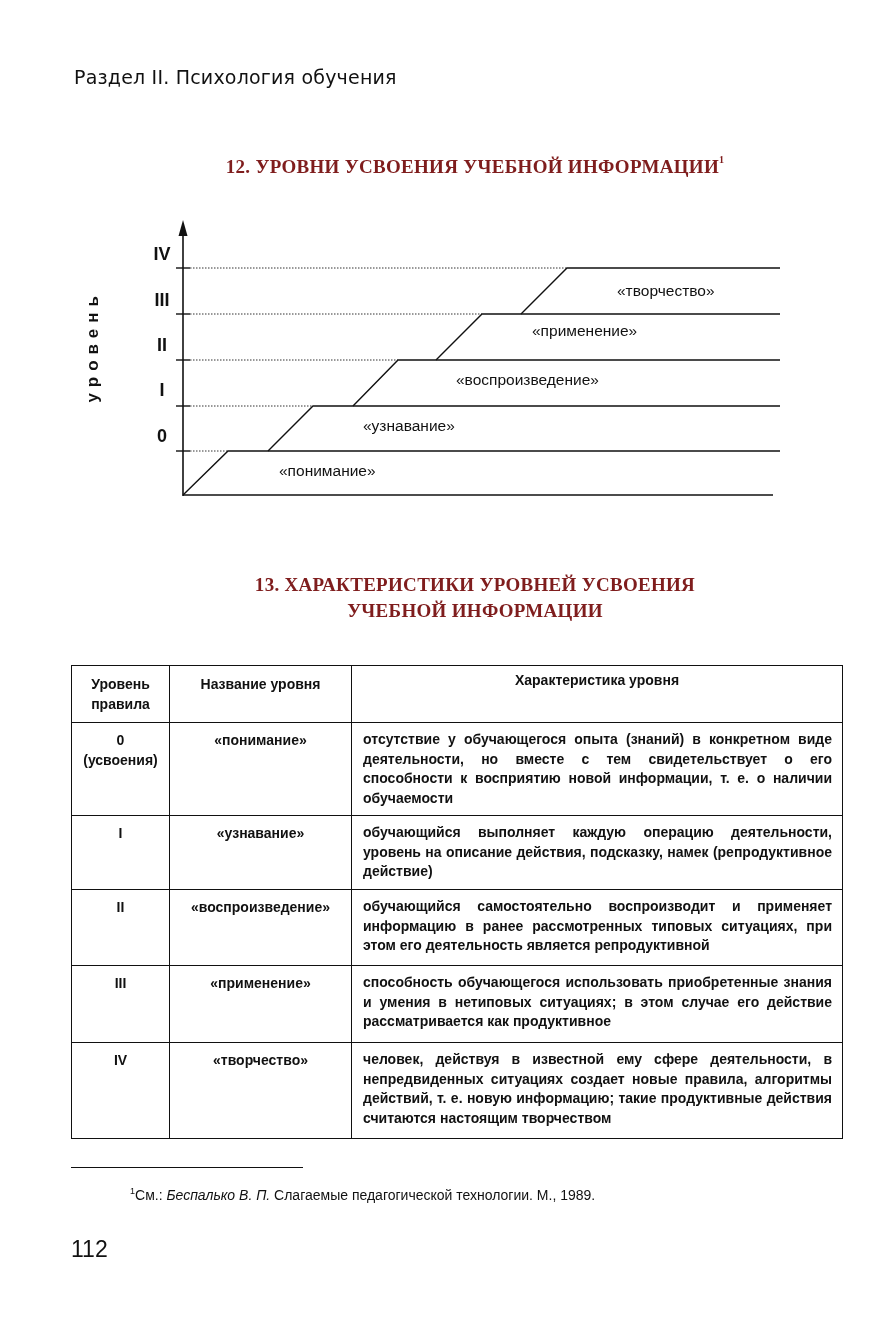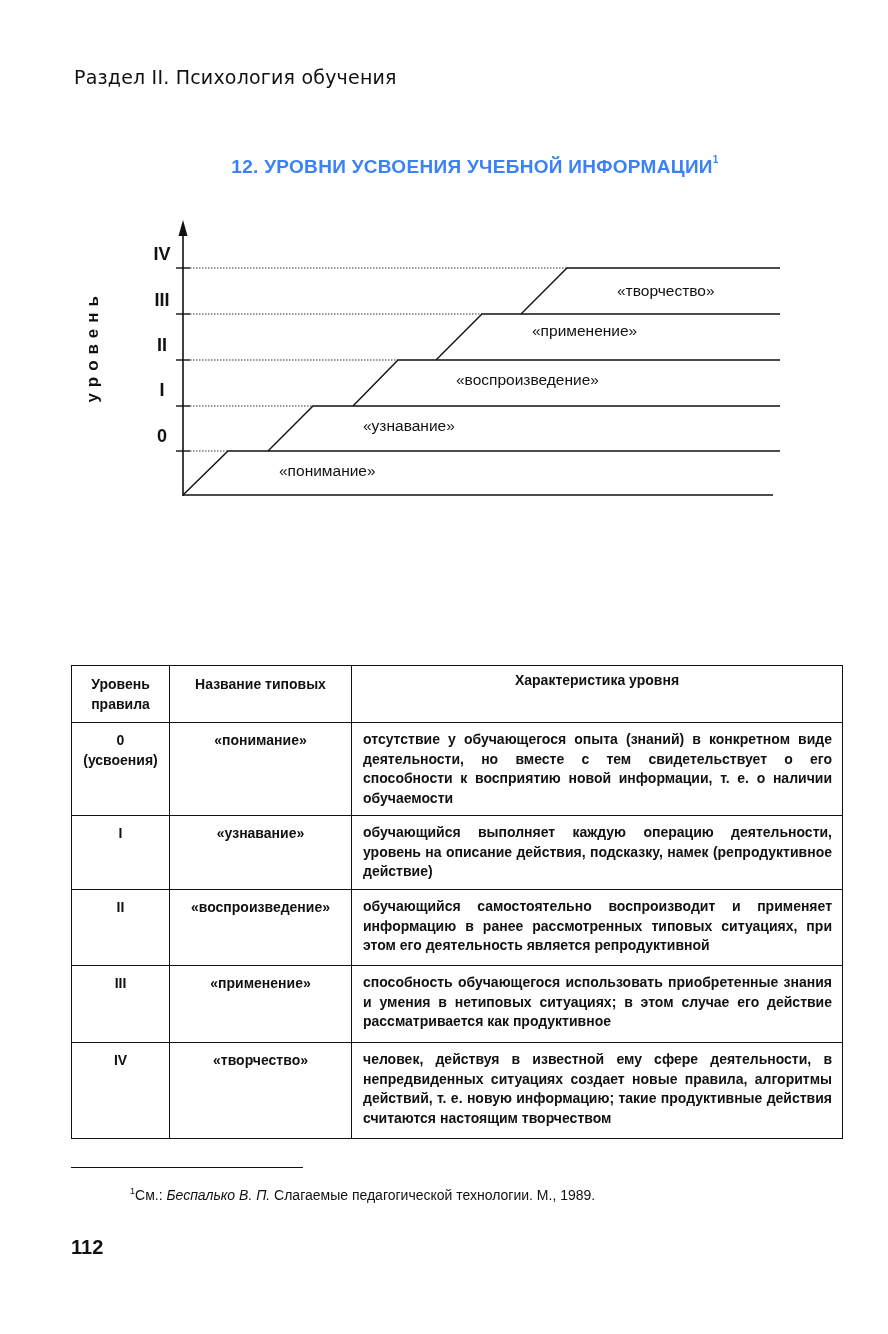--- a/index.html
+++ b/index.html
@@ -1,38 +1,38 @@
 <!DOCTYPE html>
 <html><head>
 <meta charset="utf-8">
 <style>
   html, body { margin:0; padding:0; background:#ffffff; }
   body { width:888px; height:1334px; position:relative; overflow:hidden; color:#111; font-family:"Liberation Sans", sans-serif; }
   .abs { position:absolute; }
   .running-head { left:74px; top:66px; font-size:19px; font-family:"DejaVu Sans", sans-serif; letter-spacing:0.2px; color:#111; }
-  .fig-title { font-family:Liberation Sans, sans-serif; font-weight:bold; font-size:19px; letter-spacing:0.3px; text-align:center; color:#3b82f6; }
+  .fig-title { font-family:Liberation Serif, serif; font-weight:bold; font-size:19px; letter-spacing:0.3px; text-align:center; color:#7f1d1d; }
   .fig-title sup { font-size:10px; vertical-align:top; position:relative; top:-2px; }
   #title12 { left:140px; top:156px; width:670px; }
   #title13 { left:140px; top:572px; width:670px; line-height:26px; }
   .ylabel { left:83px; top:290px; width:30px; font-size:17px; font-weight:bold; letter-spacing:6px; writing-mode:vertical-rl; transform:rotate(180deg); }
   .tick-label { font-size:18px; font-weight:bold; width:30px; text-align:center; font-family:"Liberation Sans", sans-serif; }
   .step-label { font-size:15.5px; color:#111; }
   svg.diagram { position:absolute; left:0; top:0; }
   table.levels { position:absolute; left:71px; top:665px; width:772px; border-collapse:collapse; font-size:14px; line-height:19.5px; }
   table.levels td, table.levels th { border:1.4px solid #111; vertical-align:top; padding:0; }
   table.levels th { font-weight:bold; font-size:14px; text-align:center; padding-top:9px; }
   .c1 { width:97px; text-align:center; font-weight:bold; }
   .c2 { width:181px; text-align:center; font-weight:bold; }
   .c3 { padding:7px 10px 0 11px !important; text-align:justify;font-weight:bold; }
   th.c1 { padding-top:9px; }
   td.c1, td.c2 { padding-top:8px !important; }
   .footnote-rule { left:71px; top:1167px; width:232px; height:1px; background:#111; }
   .footnote { left:118px; top:1186px; font-size:14px;margin-left:12px; }
   .footnote sup { font-size:9px; }
-  .page-number { left:71px; top:1236px; font-size:20px;font-weight:bold; }
+  .page-number { left:71px; top:1236px; font-size:23px; }
 </style>
 </head>
 <body>
 
 <div class="abs running-head">Раздел II. Психология обучения</div>
 
 <div class="abs fig-title" id="title12"><span>12. УРОВНИ УСВОЕНИЯ УЧЕБНОЙ ИНФОРМАЦИИ</span><sup>1</sup></div>
 
 <svg class="diagram" width="888" height="560">
 
@@ -74,30 +74,32 @@
 <div class="abs tick-label" style="left:147px; top:380px;">I</div>
 <div class="abs tick-label" style="left:147px; top:426px;">0</div>
 
 <div class="abs step-label" style="left:279px; top:462px;">«понимание»</div>
 <div class="abs step-label" style="left:363px; top:417px;">«узнавание»</div>
 <div class="abs step-label" style="left:456px; top:371px;">«воспроизведение»</div>
 <div class="abs step-label" style="left:532px; top:322px;">«применение»</div>
 <div class="abs step-label" style="left:617px; top:282px;">«творчество»</div>
 
 <div class="abs fig-title" id="title13">
+  <div>13. ХАРАКТЕРИСТИКИ УРОВНЕЙ УСВОЕНИЯ</div>
+  <div>УЧЕБНОЙ ИНФОРМАЦИИ</div>
 </div>
 
 <table class="levels">
   <tbody>
       <tr style="height:57px;">
     <th class="c1">
       <div>Уровень</div>
       <div>правила</div>
     </th>
-    <th class="c2">Название типовых</th>
+    <th class="c2">Название уровня</th>
     <th style="padding-top:5px;margin-top:32px;">Характеристика уровня</th>
   </tr>
   <tr style="height:93px;">
     <td class="c1">
       <div>0</div>
       <div>(усвоения)</div>
     </td>
     <td class="c2">«понимание»</td>
     <td class="c3">отсутствие у обучающегося опыта (знаний) в конкретном виде деятельности, но вместе с тем свидетельствует о его способности к восприятию новой информации, т. е. о наличии обучаемости</td>
   </tr>

